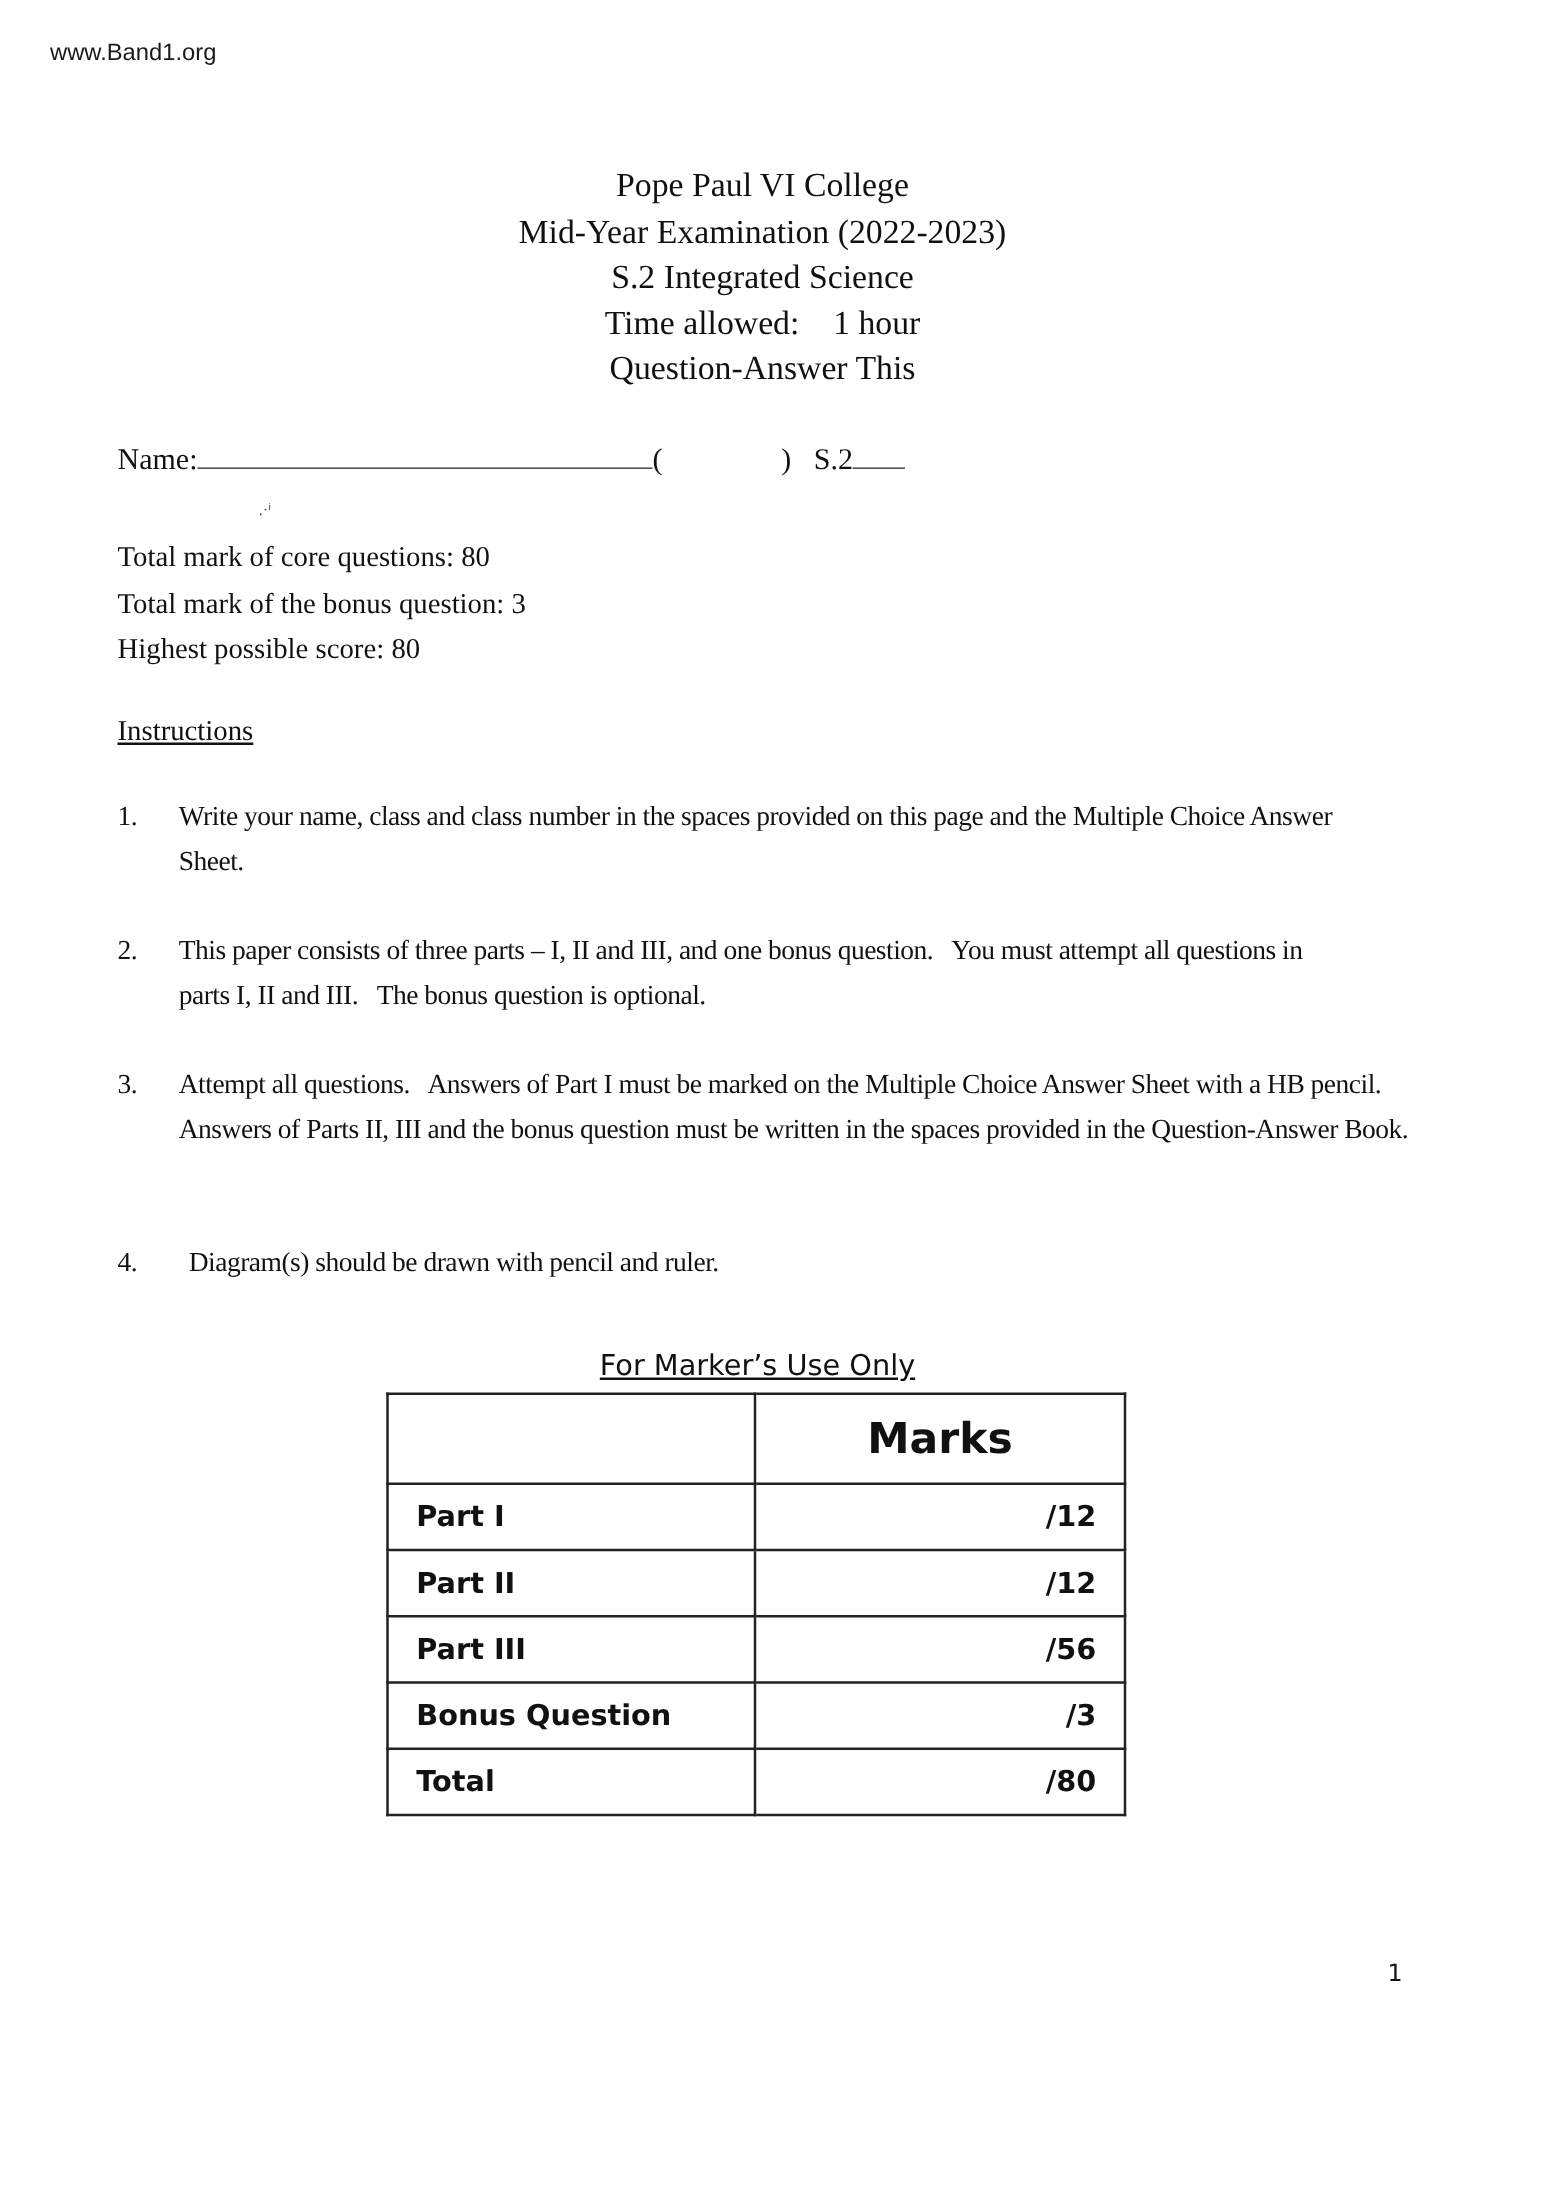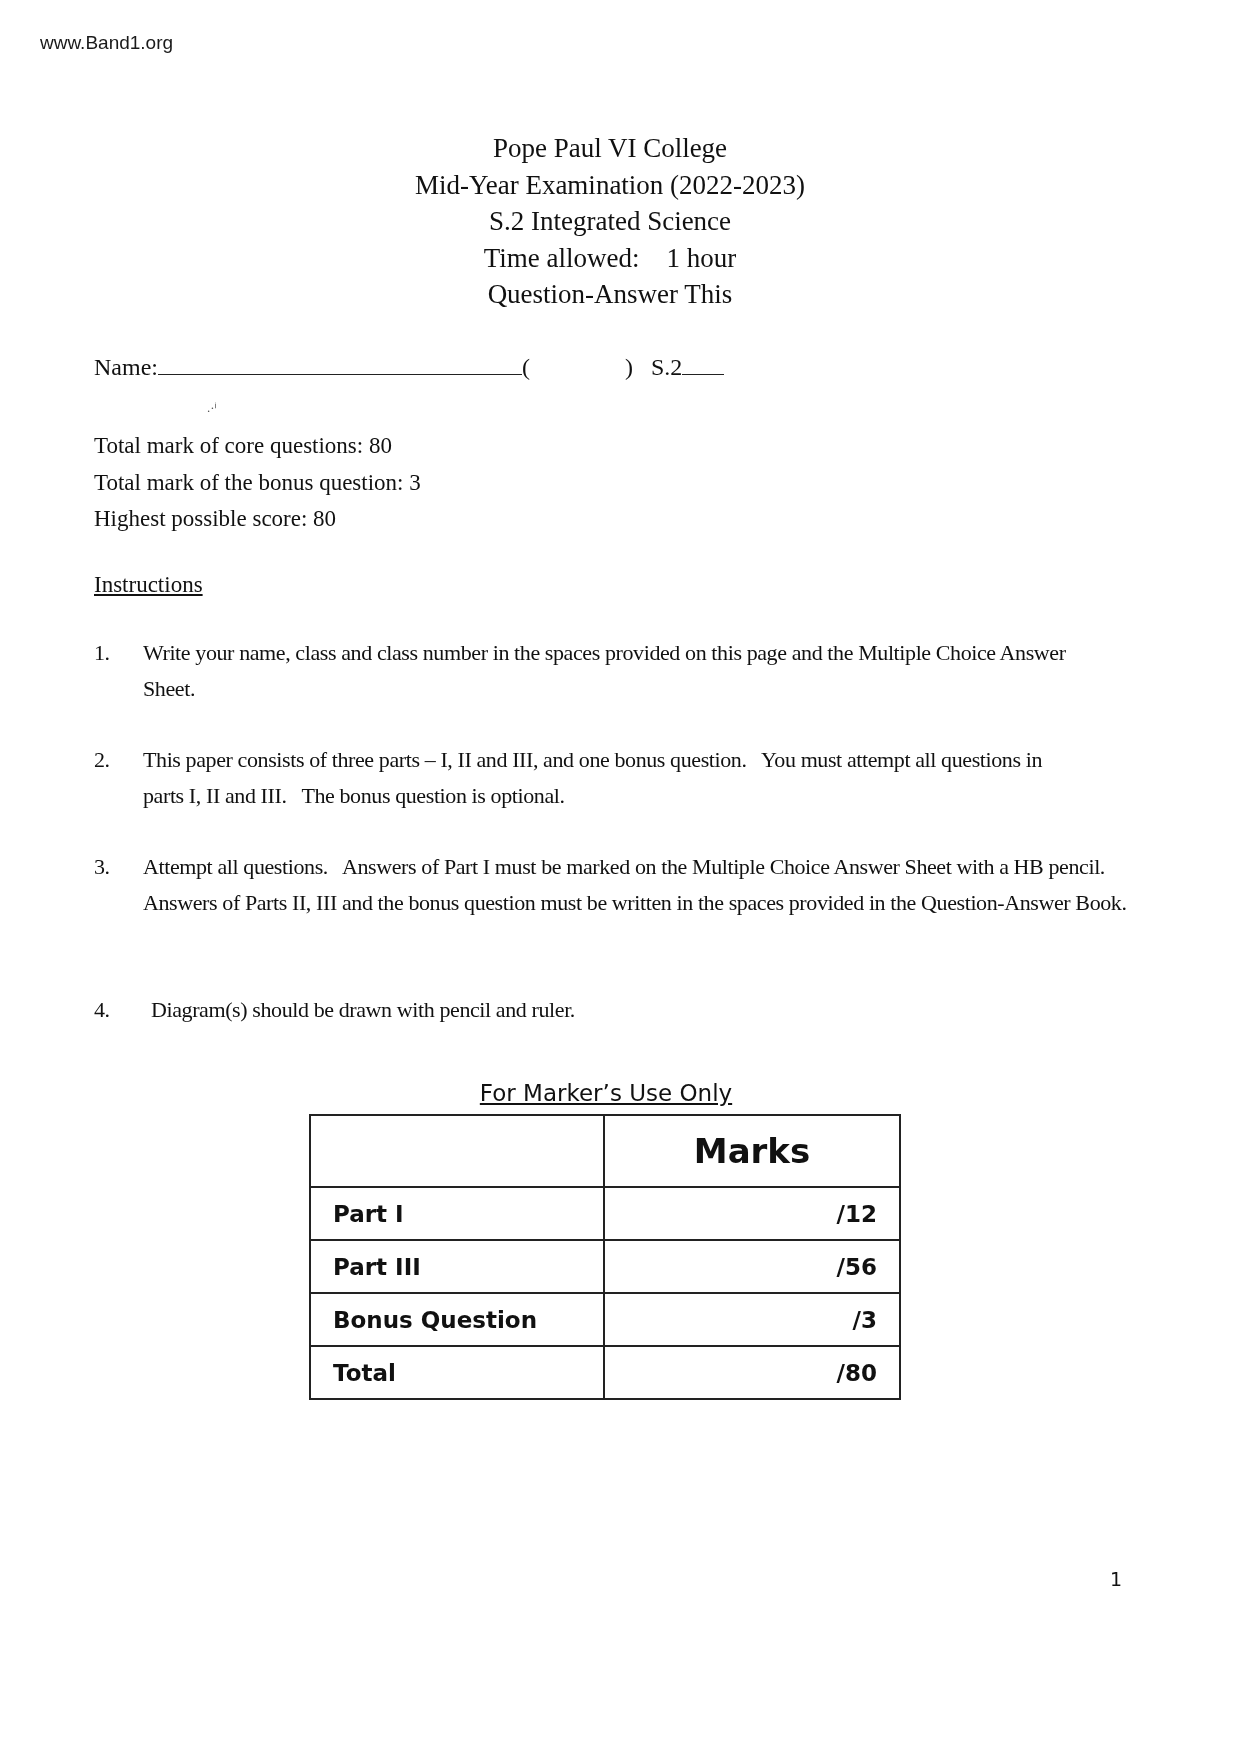--- a/index.html
+++ b/index.html
@@ -204,20 +204,24 @@
   <tbody>
       <tr class="head">
     <td class="label"></td>
     <td class="head-marks">Marks</td>
   </tr>
   <tr>
     <td class="label">Part I</td>
     <td class="value">/12</td>
   </tr>
   <tr>
+    <td class="label">Part II</td>
+    <td class="value">/12</td>
+  </tr>
+  <tr>
     <td class="label">Part III</td>
     <td class="value">/56</td>
   </tr>
   <tr>
     <td class="label">Bonus Question</td>
     <td class="value">/3</td>
   </tr>
   <tr>
     <td class="label">Total</td>
     <td class="value">/80</td>

